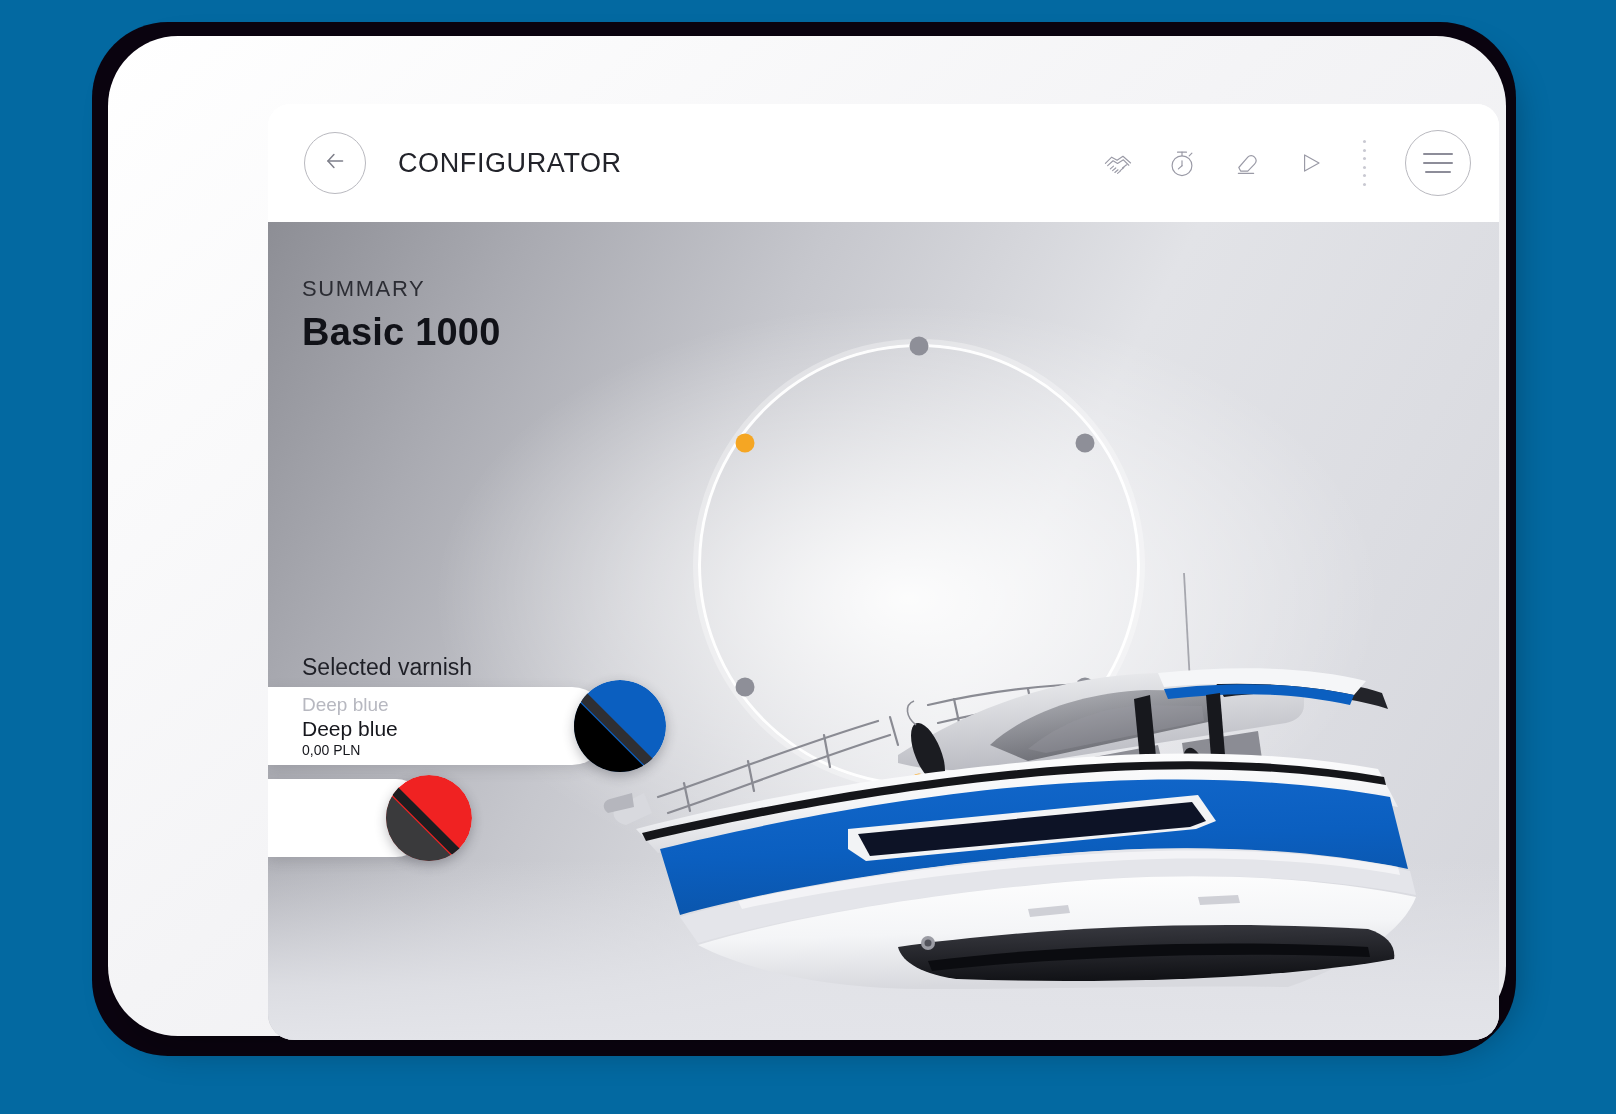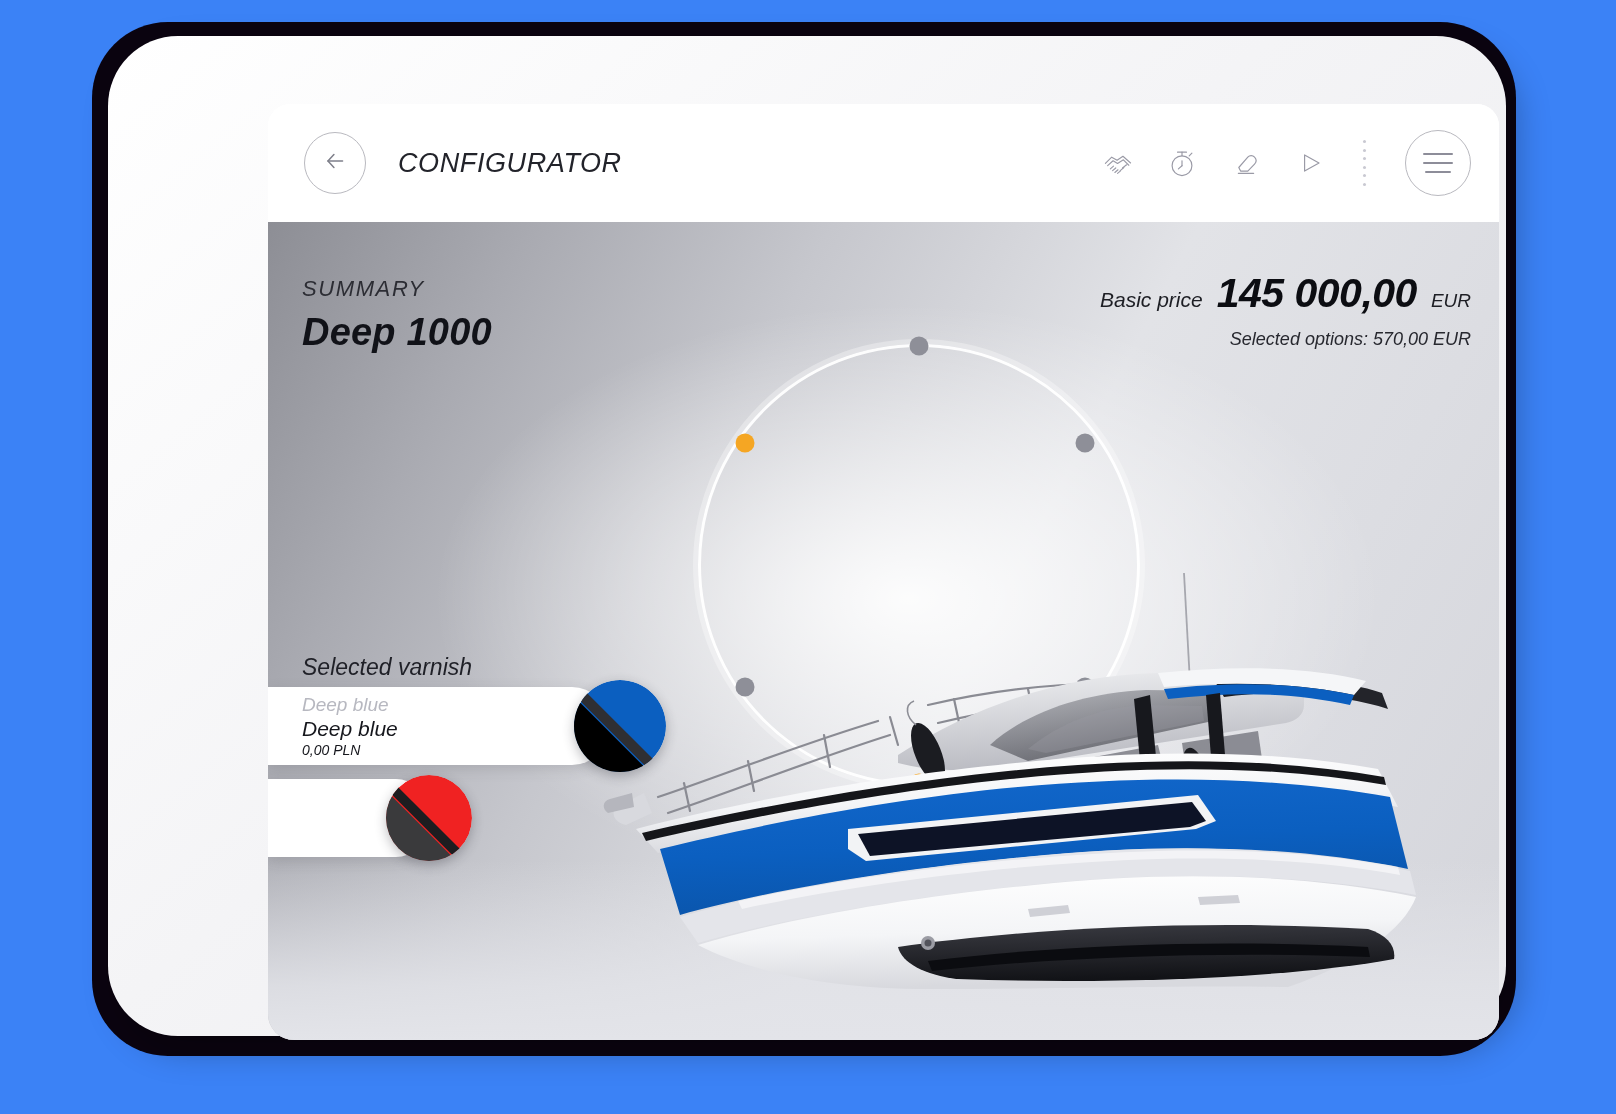--- a/index.html
+++ b/index.html
@@ -10,22 +10,21 @@
     overflow: hidden;
     background: #4a6e4d;
     font-family: "Liberation Sans", sans-serif;
   }
 
   
   #scene {
     position: relative;
     width: 1616px;
     height: 1114px;
-    background: #3b82f6;
-    font-style: italic;
+    background: #0369a1;
   }
 
   #tablet-shadow {
     position: absolute;
     left: 92px;
     top: 22px;
     width: 1424px;
     height: 1034px;
     border-radius: 76px;
     background: #0b0410;
@@ -325,31 +324,23 @@
               <i></i>
           </div>
 
         </div>
       </div>
 
       <div id="stage">
 
         <div id="summary-block">
           <div id="summary-label">SUMMARY</div>
-          <div id="model-name">Deep 1000</div>
-        </div>
-
-        <div id="price-block">
-          <div id="price-line">
-            <span id="price-label">Basic price</span>
-            <span id="price-value">145 000,00</span>
-            <span id="price-currency">EUR</span>
-          </div>
-          <div id="options-line">Selected options: 570,00 EUR</div>
-        </div>
+          <div id="model-name">Basic 1000</div>
+        </div>
+
 
         <div id="rotation-ring">
           <div class="ring-dot grey" style="left:50%;  top:-1px;"></div>
           <div class="ring-dot amber" style="left:10%;  top:22%;"></div>
           <div class="ring-dot grey" style="left:88%;  top:22%;"></div>
           <div class="ring-dot grey" style="left:10%;  top:78%;"></div>
           <div class="ring-dot grey" style="left:88%;  top:78%;"></div>
           <div class="ring-dot amber" style="left:50%;  top:100%;"></div>
         </div>
 

